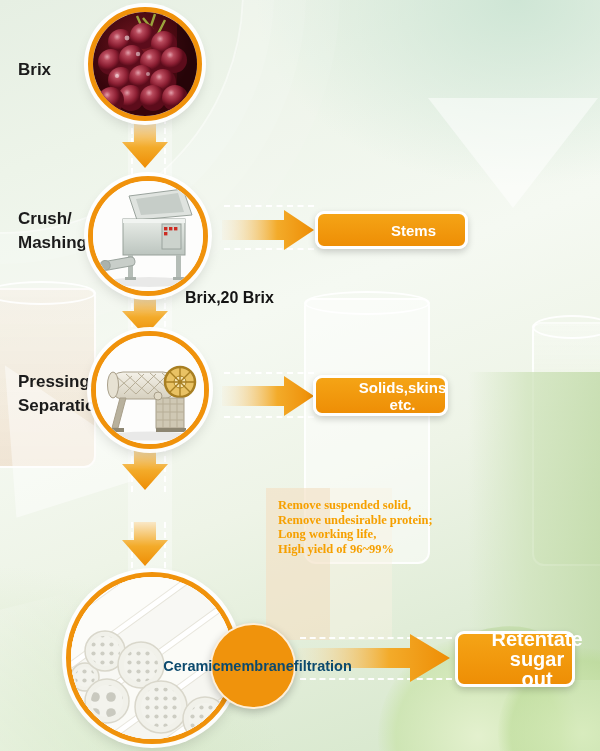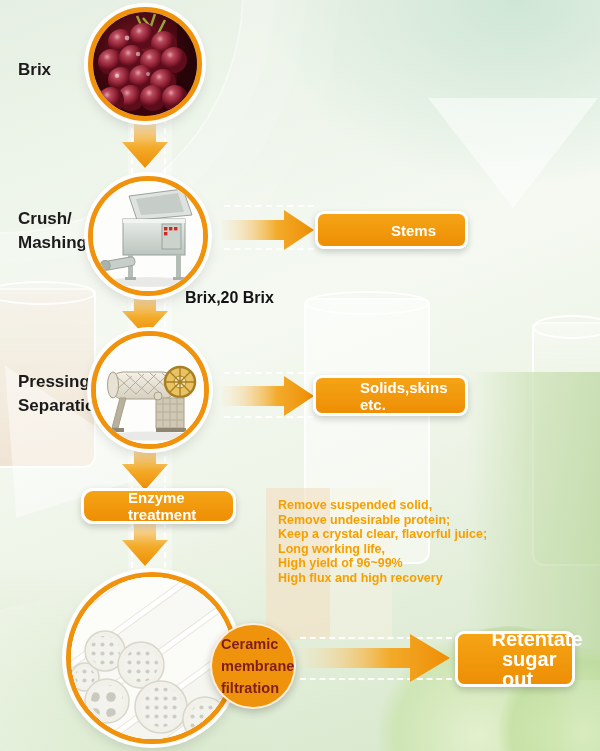--- a/index.html
+++ b/index.html
@@ -43,29 +43,29 @@
   .streak{left:-70px;top:590px;width:320px;height:170px;transform:rotate(-14deg);
     background:linear-gradient(70deg,rgba(255,255,255,.5) 0%,rgba(255,255,255,0) 60%);}
 
   
   .step-label{color:#1b1b1b;font-size:17px;font-weight:700;line-height:24px;}
   .photo-circle{border-radius:50%;border:5px solid #f0920b;background:#fff;overflow:hidden;
     box-shadow:0 0 0 4px rgba(255,255,255,.95),0 6px 14px rgba(0,0,0,.15);}
   .photo-circle svg{display:block;}
   .obtn{background:linear-gradient(#f5a416,#ee8e05);border:3px solid #fff;border-radius:9px;
     box-shadow:0 3px 7px rgba(0,0,0,.18);color:#fff;font-weight:700;font-size:15px;
-    display:flex;align-items:center;justify-content:center;box-sizing:border-box;padding-left:44px;}
+    display:flex;align-items:center;justify-content:center;text-align:center;box-sizing:border-box;padding-left:44px;}
   .note{color:#141414;font-size:16px;font-weight:700;}
   .dashH{border-top:2px dashed rgba(255,255,255,.95);height:0;}
   .dashV{border-left:2px dashed rgba(255,255,255,.95);width:0;}
-  .benefits{left:278px;top:498px;width:250px;color:#f6a000;font-size:12.5px;font-weight:700;line-height:14.6px;}
+  .benefits{left:278px;top:498px;width:250px;color:#f6a000;font-size:12.5px;font-weight:700;line-height:14.6px;font-family:Liberation Serif, serif;}
   .ceramic-circle{left:210px;top:623px;width:86px;height:86px;border-radius:50%;
     background:#f0930c;border:2px solid rgba(255,255,255,.85);box-shadow:0 3px 8px rgba(0,0,0,.22);
-    color:#7f1d1d;font-weight:700;font-size:14.5px;line-height:22px;
-    display:flex;flex-direction:column;justify-content:center;padding-left:9px;box-sizing:border-box;}
+    color:#0c4a6e;font-weight:700;font-size:14.5px;line-height:22px;
+    display:flex;flex-direction:row;justify-content:center;padding-left:9px;box-sizing:border-box;align-items:center;}
   .retbtn{flex-direction:column;line-height:20px;font-size:20px;}
   .z2{z-index:2;} .z3{z-index:3;} .z4{z-index:4;} .z5{z-index:5;}
 </style>
 </head>
 <body>
 
 <div id="page">
 
   <div class="abs arc"></div>
   <div class="abs chevR"></div>
@@ -235,35 +235,30 @@
       <circle cx="84" cy="46" r="6" fill="#f6e5b2" stroke="#a87f22"></circle>
       <path d="M84,31 L84,61 M69,46 L99,46 M74,36 L94,56 M94,36 L74,56" stroke="#a87f22" stroke-width="1.4"></path>
       <rect x="60" y="62" width="28" height="30" fill="#cfc8b4" stroke="#a89f8a"></rect>
       <path d="M60,68 L88,68 M60,76 L88,76 M60,84 L88,84 M67,62 L67,92 M74,62 L74,92 M81,62 L81,92" stroke="#b7ae97" stroke-width="1"></path>
       <polygon points="24,62 30,62 22,92 16,92" fill="#b8b19d" stroke="#a89f8a"></polygon>
       <rect x="14" y="92" width="14" height="4" fill="#8d8672"></rect>
         <rect x="60" y="92" width="30" height="4" fill="#8d8672"></rect>
       <circle cx="62" cy="60" r="4" fill="#e0d9c6" stroke="#a89f8a"></circle>
     </svg>
   </div>
-  <div class="abs obtn z4" style="left:313px;top:375px;width:155px;height:41px">
+  <div class="abs obtn z4" style="left:313px;top:375px;width:135px;height:41px">
     <span>Solids,skins etc.</span>
   </div>
 
-  <div class="abs obtn z4" style="left:81px;top:488px;width:155px;height:36px;border-radius:12px">
-    <span>Enzyme treatment</span>
-  </div>
 
   <div class="abs benefits z4">
     <div>Remove suspended solid,</div>
     <div>Remove undesirable protein;</div>
-    <div>Keep a crystal clear, flavorful juice;</div>
     <div>Long working life,</div>
     <div>High yield of 96~99%</div>
-    <div>High flux and high recovery</div>
   </div>
 
   <div class="abs photo-circle z4" style="left:66px;top:572px;width:162px;height:162px">
     <svg viewBox="0 0 162 162" width="162" height="162">
       <defs>
         <pattern id="mDots" patternUnits="userSpaceOnUse" width="9" height="9">
           <rect width="9" height="9" fill="#f3f3ed"></rect>
             <circle cx="4.5" cy="4.5" r="2.1" fill="#cdcdc3"></circle>
         </pattern>
         <pattern id="mDotsBig" patternUnits="userSpaceOnUse" width="16" height="16">

